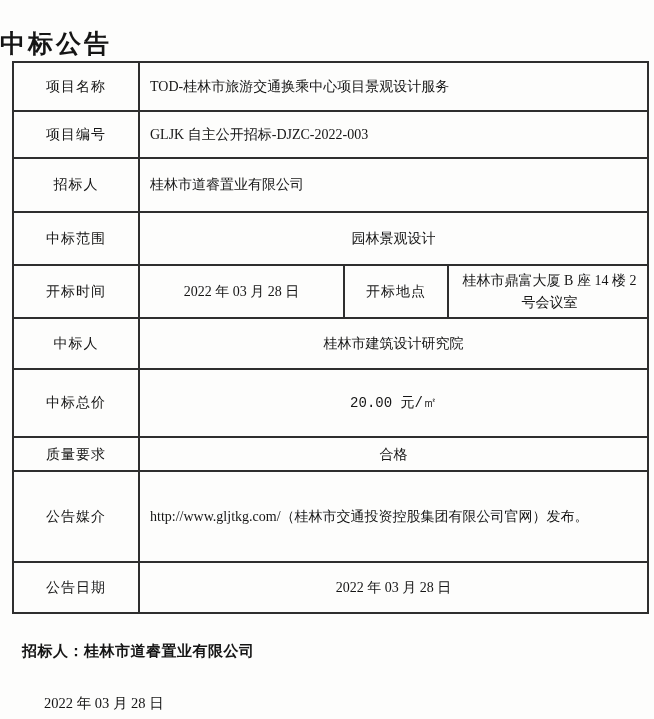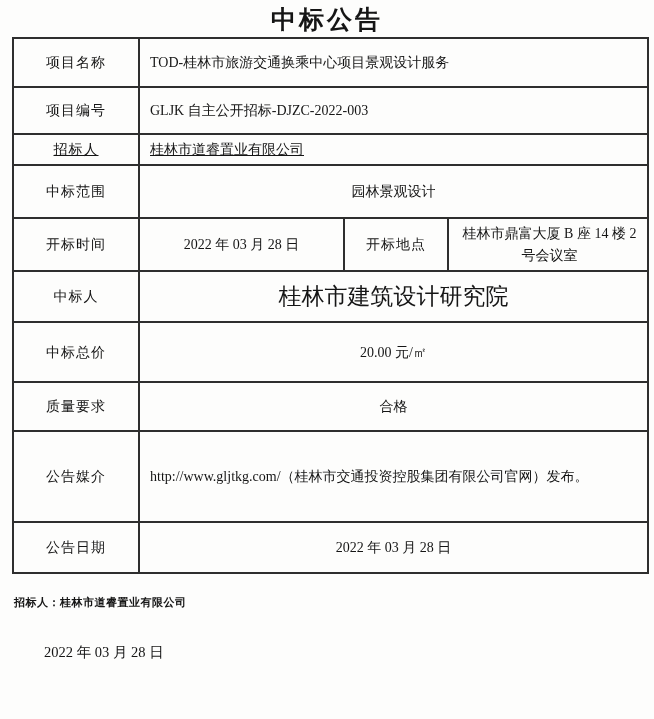--- a/index.html
+++ b/index.html
@@ -6,27 +6,27 @@
   html, body {
     width: 654px; height: 719px;
     background: #fdfdfc;
     font-family: "Liberation Serif", "DejaVu Serif", serif;
     color: #151515;
     overflow: hidden;
   }
   .page { width: 654px; height: 719px; position: relative; }
 
   .doc-title {
-    text-align: center;
     font-size: 25px;
     font-weight: 600;
     letter-spacing: 3px;
     padding-top: 4px;
     height: 37px;
     line-height: 32px;
+    margin-top: 24px;
   }
 
   table.award-table {
     border-collapse: collapse;
     table-layout: fixed;
     width: 635px;
     margin-left: 12px;
   }
   table.award-table td {
     border: 2px solid #2e2e2e;
@@ -35,36 +35,36 @@
     vertical-align: middle;
     overflow: hidden;
   }
   td.label-cell { text-align: center; letter-spacing: 1px; }
   td.value-left { text-align: left; padding-left: 10px; padding-right: 6px; }
   td.value-center { text-align: center; padding: 0 6px; }
   td.value-wrap { text-align: center; padding: 4px 4px 4px 7px; }
 
   tr.r1  { height: 49px; }
   tr.r2  { height: 47px; padding-left: 36px; }
-  tr.r3  { height: 31px; text-decoration: underline; }
+  tr.r3  { height: 54px; }
   tr.r4  { height: 53px; }
   tr.r5  { height: 51px; }
   tr.r6  { height: 51px; }
-  tr.r7  { height: 60px; }
+  tr.r7  { height: 68px; font-family: Liberation Mono, monospace; }
   tr.r8  { height: 48px; }
-  tr.r9  { height: 49px; }
+  tr.r9  { height: 34px; }
   tr.r10 { height: 91px; }
   tr.r11 { height: 51px; }
 
-  tr.r6 td.value-center { font-size: 23px; }
+  tr.r6 td.value-center { font-size: 14px; }
 
   .footer-tenderer {
-    margin-top: 21px;
-    padding-left: 14px;
-    font-size: 11px;
+    margin-top: 28px;
+    padding-left: 22px;
+    font-size: 15px;
     font-weight: 600;
     letter-spacing: 0.5px;
   }
   .footer-date {
     margin-top: 33px;
     padding-left: 44px;
     font-size: 14.5px;
   }
 </style>
 </head>

